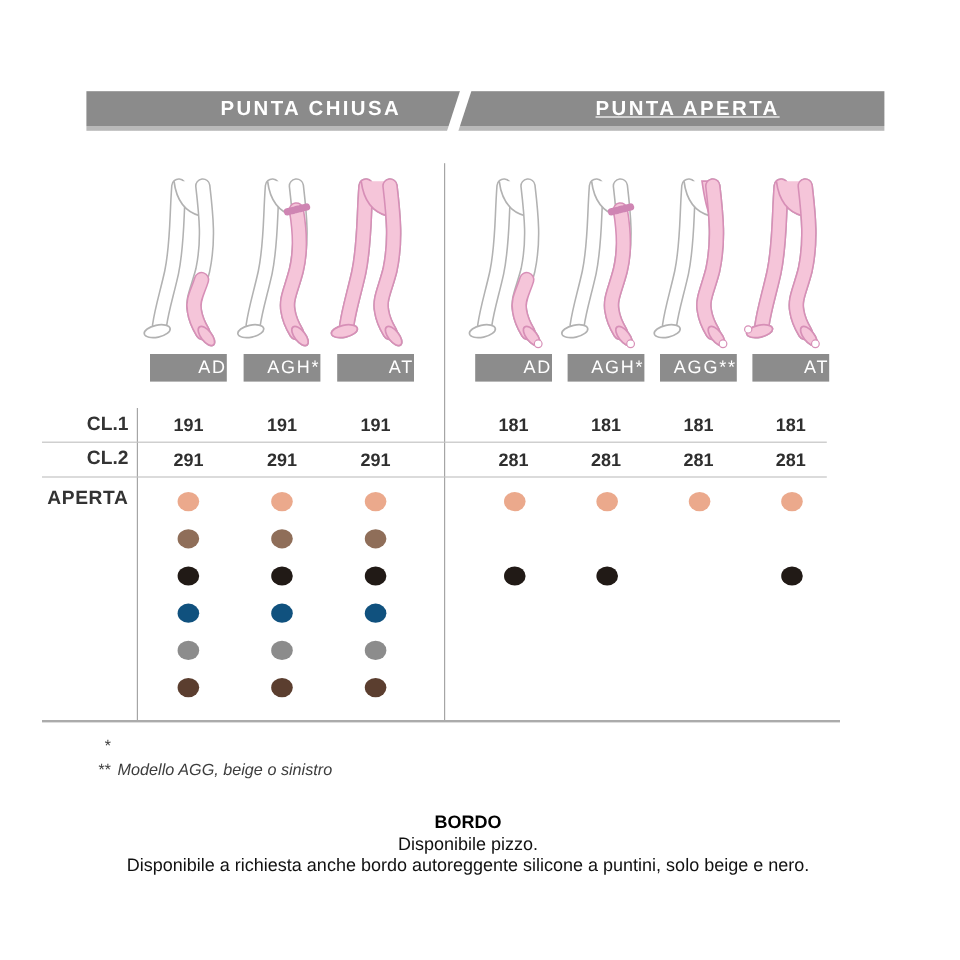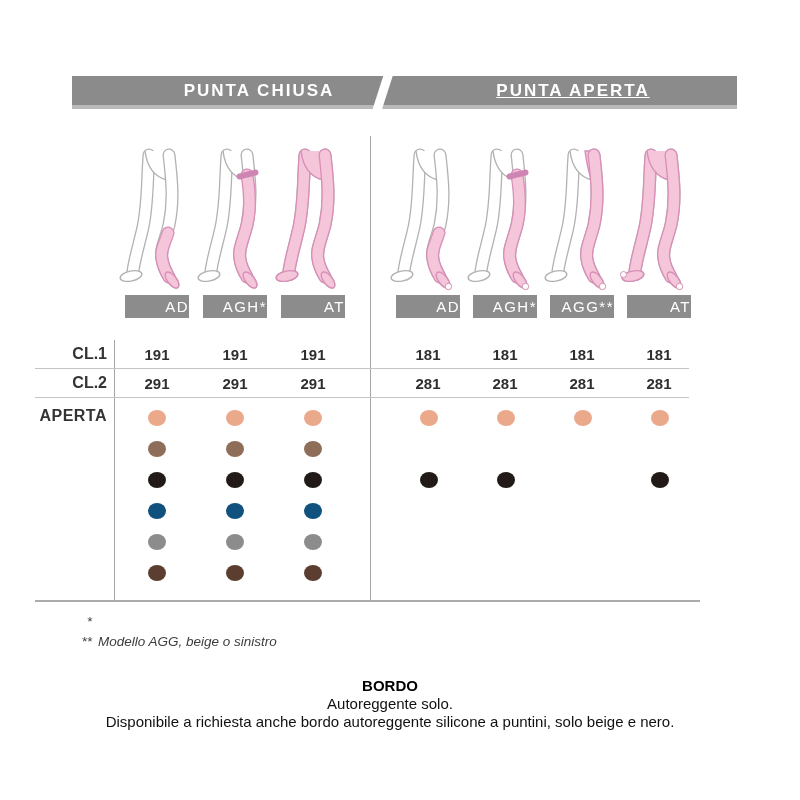--- a/index.html
+++ b/index.html
@@ -283,17 +283,17 @@
       <span class="fn-marker">*</span>
     </div>
     <div class="fn-row">
       <span class="fn-marker">**</span>
       <span>Modello AGG, beige o sinistro</span>
     </div>
   </div>
 
   <div class="bordo">
     <div class="bordo-title">BORDO</div>
-    <div>Autoreggente solo.</div>
+    <div>Disponibile pizzo.</div>
     <div>Disponibile a richiesta anche bordo autoreggente silicone a puntini, solo beige e nero.</div>
   </div>
 
 </div>
 
 </body></html>

